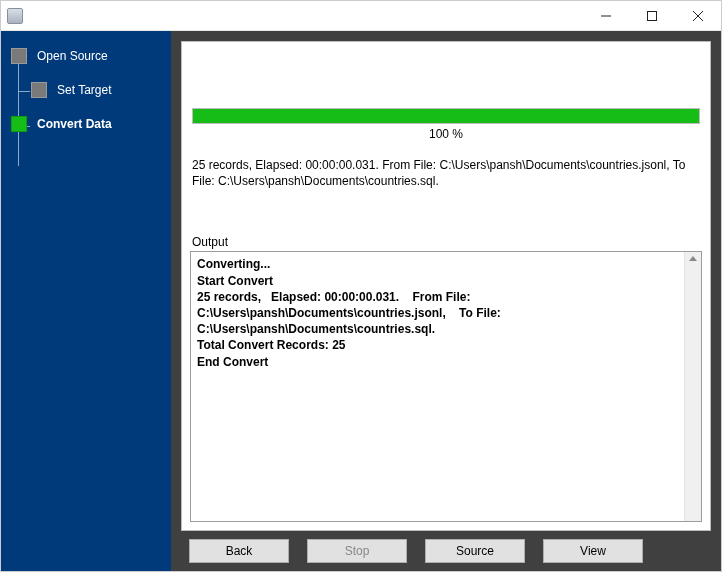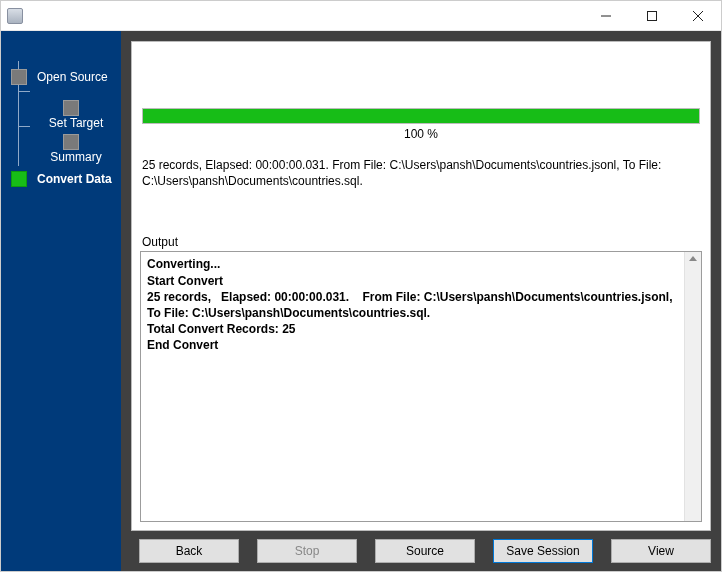--- a/index.html
+++ b/index.html
@@ -59,34 +59,33 @@
     
     .content {
       display: flex;
       height: calc(100% - 30px);
     }
     
     .sidebar {
       width: 170px;
       background: #003a7a;
       position: relative;
-      padding-top: 29px;
+      padding-top: 8px;
     }
     .side-item {
       display: flex;
       align-items: center;
       padding: 6px 0 6px 10px;
       color: #fff;
       position: relative;
       height: 34px;
       cursor: default;
     }
     .side-item.child {
       padding-left: 30px;
-      flex-direction: column;
     }
     .side-item .square {
       width: 16px;
       height: 16px;
       background: #7a7a7a;
       border: 1px solid #9a9a9a;
       margin-right: 10px;
       flex-shrink: 0;
     }
     .side-item.active .square {
@@ -265,24 +264,20 @@
     <div class="treeline-h" style="top:60px;"></div>
     <div class="treeline-h" style="top:95px;"></div>
 
     <div class="side-item">
       <div class="square"></div>
       <span>Open Source</span>
     </div>
     <div class="side-item child">
       <div class="square"></div>
       <span>Set Target</span>
-    </div>
-    <div class="side-item child">
-      <div class="square"></div>
-      <span>Summary</span>
     </div>
     <div class="side-item active">
       <div class="square"></div>
       <span>Convert Data</span>
     </div>
   </div>
 
   <div class="main">
     <div class="panel">
 
@@ -306,18 +301,17 @@
           <div class="scroll-arrow"></div>
         </div>
       </div>
 
     </div>
 
     <div class="footer">
       <button class="btn">Back</button>
       <button class="btn disabled">Stop</button>
       <button class="btn">Source</button>
-      <button class="btn highlight">Save Session</button>
       <button class="btn">View</button>
     </div>
   </div>
 
 </div>
 
 </body></html>

